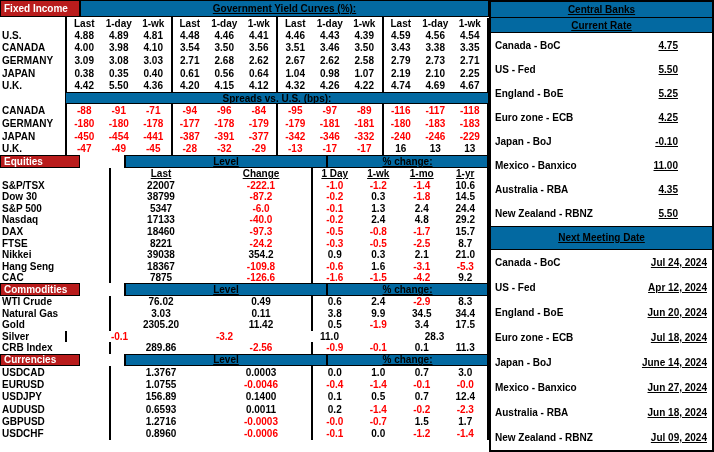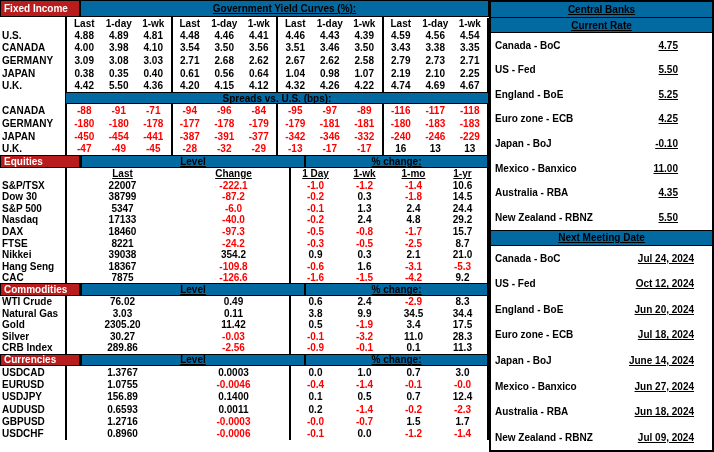--- a/index.html
+++ b/index.html
@@ -13,21 +13,21 @@
   .left { width:489px; display:flex; flex-direction:column; }
   .r { display:flex; align-items:stretch; }
   .rlabel { width:65px; padding-left:2px; display:flex; align-items:center; overflow:hidden; white-space:nowrap; }
   .red-cell { width:80px; background:#b91c1c; color:#fff; padding-left:3px; display:flex; align-items:center;
               border:1px solid #000; white-space:nowrap; }
   .gray { background:#0369a1;text-decoration:underline; }
   .grps { flex:1; display:flex; }
   .grp { flex:1; display:flex; align-items:center; border-left:2px solid #000; }
   .r .grp:last-of-type { border-right:2px solid #000; }
   .c { flex:1; text-align:center; white-space:nowrap; }
-  .lvl { width:224px; display:flex; align-items:center; border-left:2px solid #000; }
+  .lvl { width:202px; display:flex; align-items:center; border-left:2px solid #000;margin-left:44px; }
   .pct { flex:1; display:flex; align-items:center; border-left:2px solid #000; border-right:2px solid #000; }
 
   .fi-head { height:17px; }
   .fi-title { flex:1; border:1.5px solid #000; display:flex; align-items:center; justify-content:center; }
   .yr { height:13px; }
   .yr .grp { border-bottom:1.5px solid #000; justify-content:center; }
   .sh { height:12px; }
   .sub .subc { flex:1; text-align:center; align-self:center; white-space:nowrap; }
   .sub div.subc:nth-of-type(3n+1) { border-left:2px solid #000; align-self:stretch; display:flex; align-items:center; justify-content:center; }
   .sub div.subc:nth-of-type(12) { border-right:2px solid #000; }
@@ -40,28 +40,28 @@
   .band .lvl, .band .pct { border-top:1.5px solid #000; border-bottom:1.5px solid #000; justify-content:center; }
   .eh { height:12px; }
   .er { height:11.55px; }
   .cr { height:11.6px; }
   .xr { height:12.34px; }
 
   
   .right { width:225px; border:2px solid #000; display:flex; flex-direction:column; }
   .cb-title { height:16px; border-bottom:1.5px solid #000; display:flex; align-items:center; justify-content:center; }
   .cb-sub { height:15px; border-bottom:1.5px solid #000; display:flex; align-items:center; justify-content:center; }
-  .cb-sub.mid { border-top:1.5px solid #000; height:16px;text-align:right; }
+  .cb-sub.mid { border-top:1.5px solid #000; height:24px;text-align:right; }
   .cb-rows { display:flex; flex-direction:column; }
   .rates { flex:197; }
   .meets { flex:205; }
   .cbr { flex:1; display:flex; align-items:center; justify-content:space-between; padding-left:4px; }
   .cbv { white-space:nowrap;text-decoration:underline; }
   .cbv.rate { padding-right:34px; }
-  .cbv.date { padding-right:18px; }
+  .cbv.date { padding-right:5px; }
 </style>
 </head>
 <body>
 
 <div class="sheet">
 
   <div class="left">
 
     <div class="r fi-head">
       <div class="red-cell">Fixed Income</div>
@@ -511,24 +511,20 @@
           <div class="pct">
             <span class="c">0.5</span>
             <span class="c neg">-1.9</span>
             <span class="c">3.4</span>
             <span class="c">17.5</span>
           </div>
         </div>
 
         <div class="r cr">
           <div class="rlabel">Silver</div>
-          <div class="lvl">
-            <span class="c">30.27</span>
-            <span class="c neg">-0.03</span>
-          </div>
           <div class="pct">
             <span class="c neg">-0.1</span>
             <span class="c neg">-3.2</span>
             <span class="c">11.0</span>
             <span class="c">28.3</span>
           </div>
         </div>
 
         <div class="r cr">
           <div class="rlabel">CRB Index</div>
@@ -691,21 +687,21 @@
 
     <div class="cb-rows meets">
 
         <div class="cbr">
           <span class="cbl">Canada - BoC</span>
           <span class="cbv date">Jul 24, 2024</span>
         </div>
 
         <div class="cbr">
           <span class="cbl">US - Fed</span>
-          <span class="cbv date">Oct 12, 2024</span>
+          <span class="cbv date">Apr 12, 2024</span>
         </div>
 
         <div class="cbr">
           <span class="cbl">England - BoE</span>
           <span class="cbv date">Jun 20, 2024</span>
         </div>
 
         <div class="cbr">
           <span class="cbl">Euro zone - ECB</span>
           <span class="cbv date">Jul 18, 2024</span>

